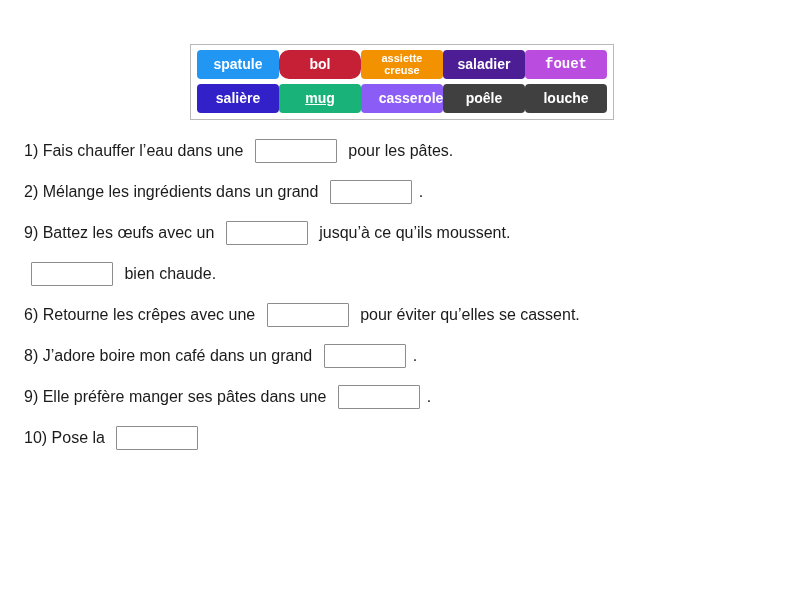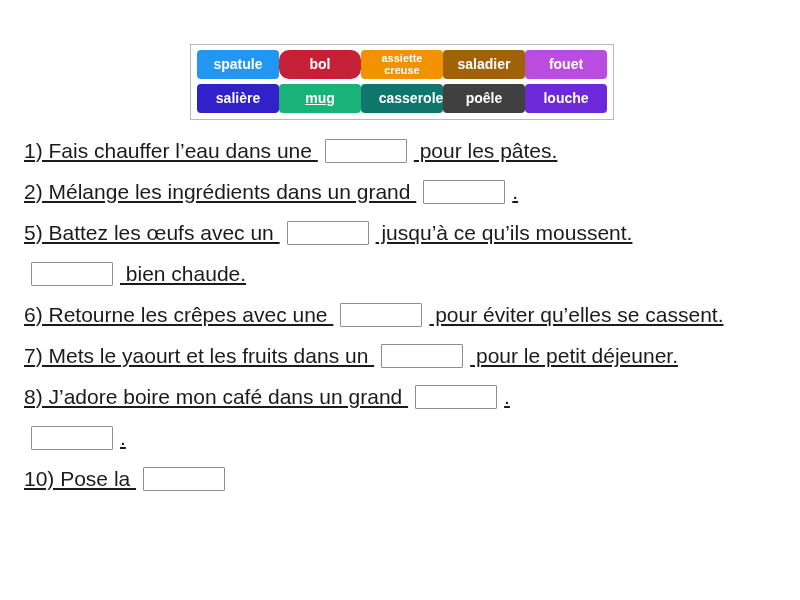--- a/index.html
+++ b/index.html
@@ -62,25 +62,24 @@
   .sentences {
     position: absolute;
     left: 24px;
     top: 130px;
     width: 760px;
   }
   .sentence {
     display: flex;
     align-items: center;
     flex-wrap: nowrap;
-    font-size: 21px;
+    font-size: 16px;
     color: #1b1b1b;
     height: 41px;
     white-space: pre;
-    text-decoration: underline;
   }
   .blank {
     display: inline-block;
     width: 80px;
     height: 22px;
     border: 1px solid #8d8d8d;
     background: #ffffff;
     margin: 0 7px;
     vertical-align: middle;
     border-radius: 1px;
@@ -92,77 +91,73 @@
 </head>
 <body>
 
 <div id="app">
 
   <div class="word-bank">
     <div class="bank-row">
       <div class="chip" style="background: rgb(33, 150, 243);">spatule</div>
       <div class="chip" style="background: rgb(198, 32, 55); border-radius: 10px;">bol</div>
       <div class="chip small" style="background: rgb(243, 146, 0);">assiette creuse</div>
-      <div class="chip" style="background: #a16207;">saladier</div>
-      <div class="chip" style="background: rgb(187, 76, 224);">fouet</div>
+      <div class="chip" style="background: #4c1d95;">saladier</div>
+      <div class="chip" style="background: rgb(187, 76, 224); font-family: Liberation Mono, monospace;">fouet</div>
     </div>
     <div class="bank-row">
       <div class="chip" style="background: rgb(50, 32, 200);">salière</div>
       <div class="chip" style="background: rgb(25, 179, 122); text-decoration: underline;">mug</div>
-      <div class="chip" style="background: #0f766e; padding-left: 20px;">casserole</div>
+      <div class="chip" style="background: #8b5cf6; padding-left: 20px;">casserole</div>
       <div class="chip" style="background: #404040;">poêle</div>
-      <div class="chip" style="background: #6d28d9;">louche</div>
+      <div class="chip" style="background: #404040;">louche</div>
     </div>
   </div>
 
   <div class="sentences">
 
     <div class="sentence">
       <span class="txt">1) Fais chauffer l’eau dans une </span>
       <span class="blank"></span>
       <span class="txt"> pour les pâtes.</span>
     </div>
 
     <div class="sentence">
       <span class="txt">2) Mélange les ingrédients dans un grand </span>
       <span class="blank"></span>
       <span class="txt">.</span>
     </div>
 
     <div class="sentence">
-      <span class="txt">5) Battez les œufs avec un </span>
+      <span class="txt">9) Battez les œufs avec un </span>
       <span class="blank"></span>
       <span class="txt"> jusqu’à ce qu’ils moussent.</span>
     </div>
 
     <div class="sentence">
       <span class="blank"></span>
       <span class="txt"> bien chaude.</span>
     </div>
 
 
     <div class="sentence">
       <span class="txt">6) Retourne les crêpes avec une </span>
       <span class="blank"></span>
       <span class="txt"> pour éviter qu’elles se cassent.</span>
     </div>
 
-    <div class="sentence">
-      <span class="txt">7) Mets le yaourt et les fruits dans un </span>
-      <span class="blank"></span>
-      <span class="txt"> pour le petit déjeuner.</span>
-    </div>
 
     <div class="sentence">
       <span class="txt">8) J’adore boire mon café dans un grand </span>
       <span class="blank"></span>
       <span class="txt">.</span>
     </div>
 
     <div class="sentence">
+      <span class="txt">9) Elle préfère manger ses pâtes dans une </span>
       <span class="blank"></span>
       <span class="txt">.</span>
     </div>
 
     <div class="sentence">
       <span class="txt">10) Pose la </span>
       <span class="blank"></span>
     </div>
 
   </div>

